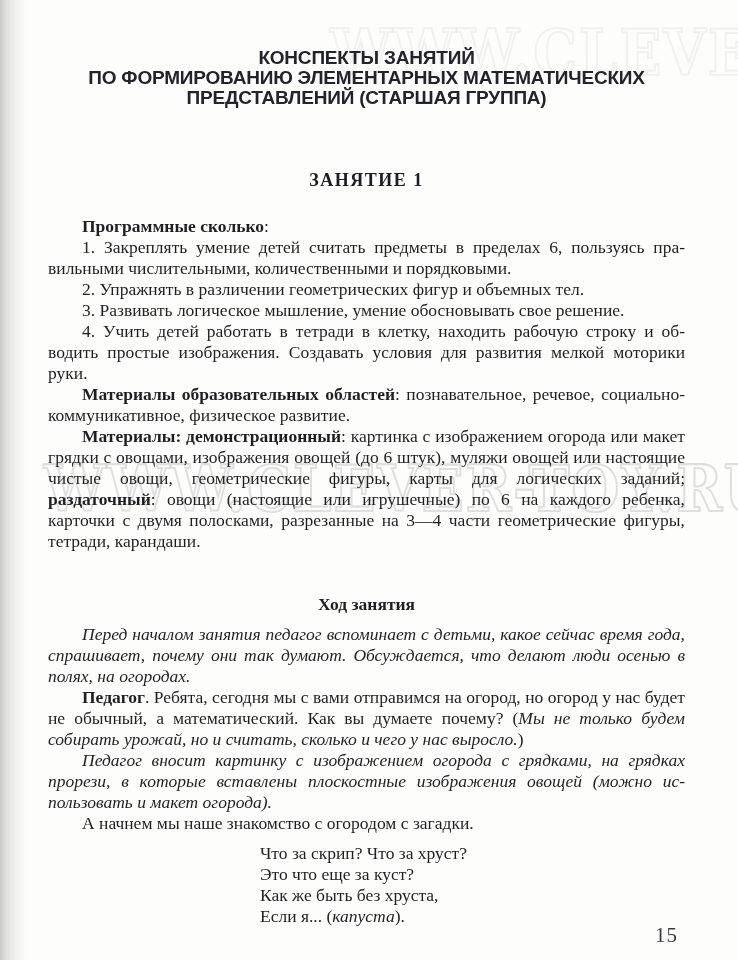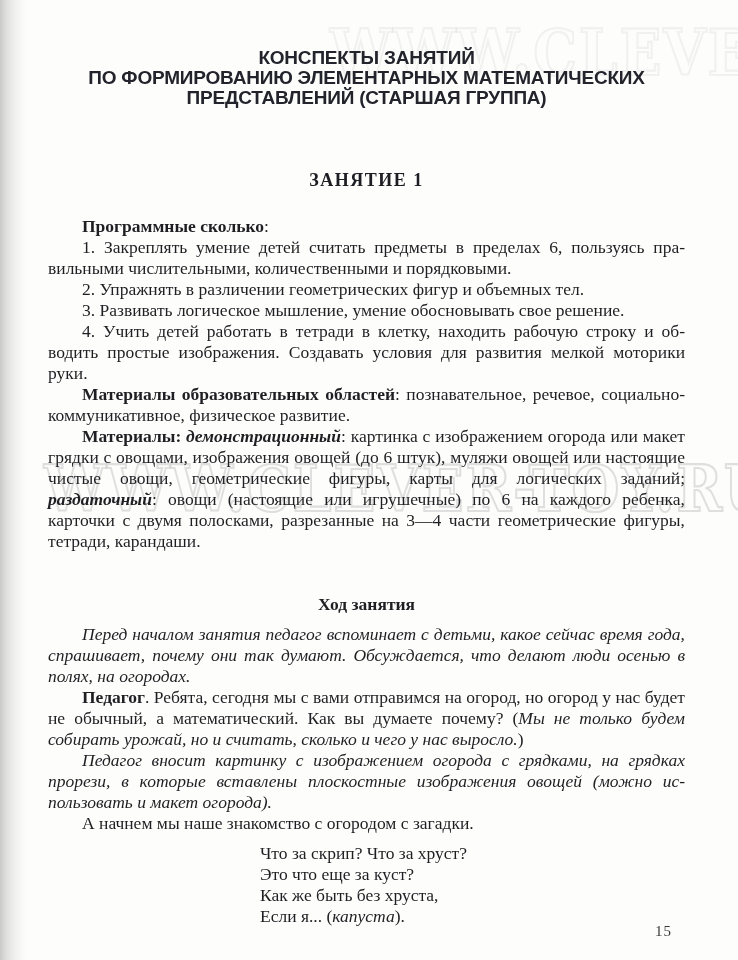--- a/index.html
+++ b/index.html
@@ -68,30 +68,30 @@
   .first-para{margin-top:25px !important;}
   .section-title{
     margin-top:42px !important;
     text-indent:0 !important;
     text-align:center;
     font-weight:bold;
   }
   .gap-after-title{margin-top:9px !important;}
   .ital{font-style:italic;}
   .bold{font-weight:bold;font-style:normal;}
-  .boldital{font-weight:bold;font-style:italic;}
+  .boldital{font-weight:bold;}
   .poem{
     margin:9px 0 0 212px;
     font-size:17.5px;
     line-height:21px;
   }
   .page-number{
     position:absolute;
     left:655px;top:923px;
-    font-size:15px;
+    font-size:21px;
     letter-spacing:1px;
     color:#3a3a3e;
     z-index:2;
   }
 </style>
 </head>
 <body>
 
 <div class="page">
 

